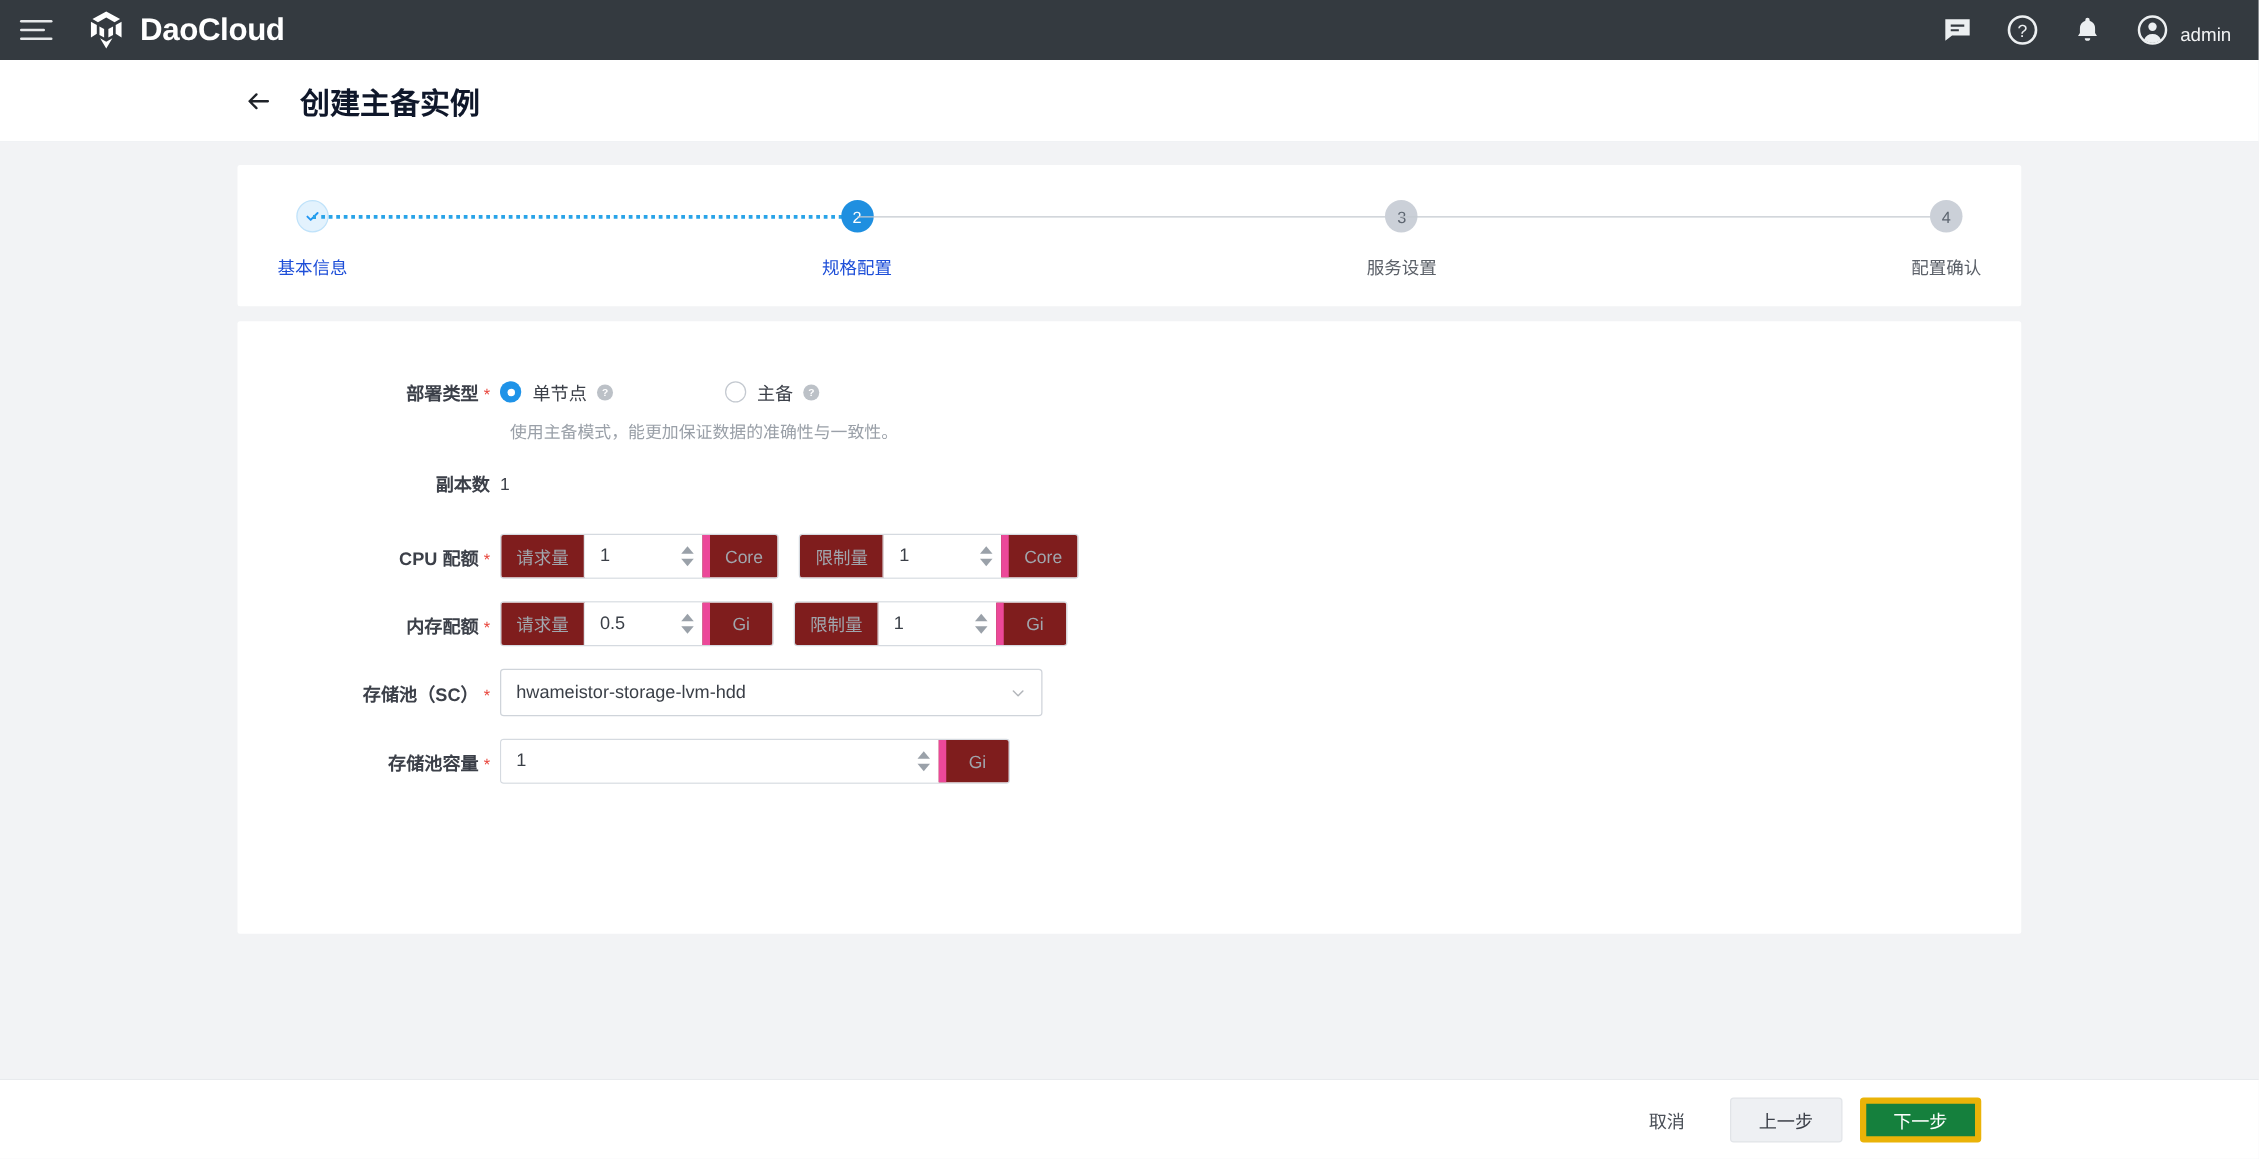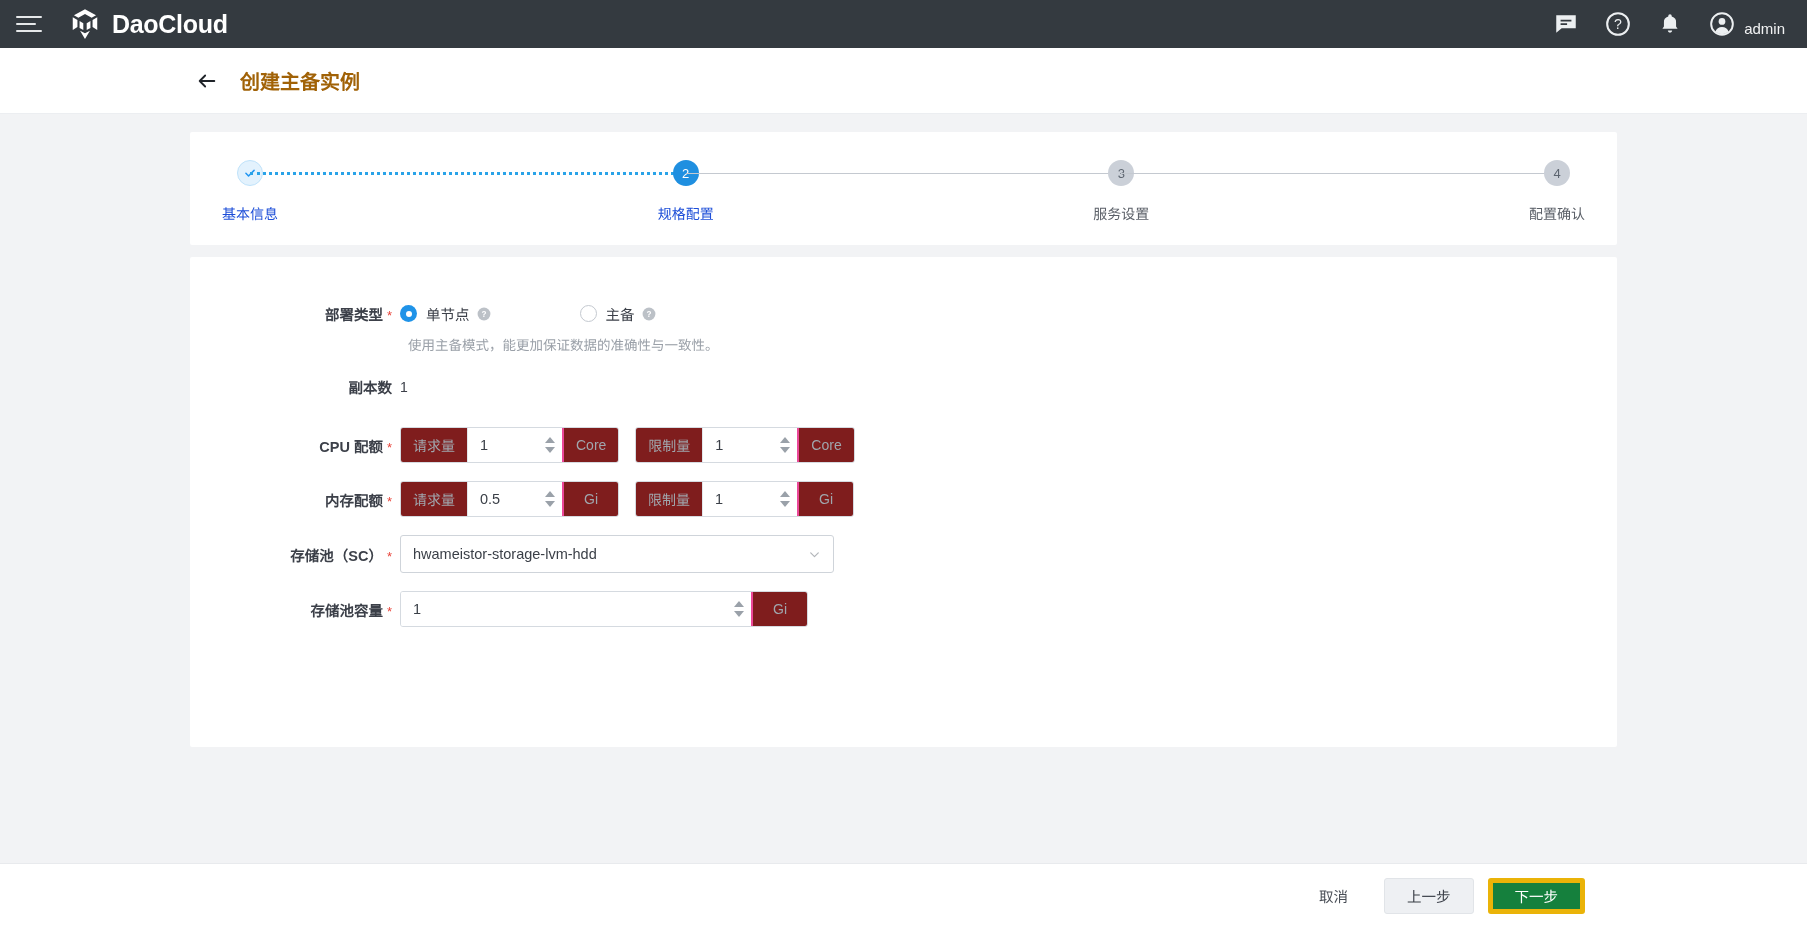--- a/index.html
+++ b/index.html
@@ -51,21 +51,21 @@
 
   
   .pagebar {
     height: 66px;
     background: #ffffff;
     display: flex; align-items: center;
     padding-left: 196px;
     border-bottom: 1px solid #eceef1;
   }
   .back-arrow { width: 22px; height: 22px; cursor: pointer; margin-right: 22px; }
-  .page-title { font-size: 20px; font-weight: bold; color: #a16207; }
+  .page-title { font-size: 24px; font-weight: bold; color: #0f172a; }
 
   
   .content { padding: 18px 190px 0 190px; }
 
   .card {
     background: #ffffff;
     border-radius: 2px;
   }
   .stepper-card { padding: 28px 0 22px 0; margin-bottom: 12px; }
 
@@ -171,21 +171,21 @@
   }
   .ngroup .addon {
     background: #7f1d1d;
     color: #a0a6ad;
     font-size: 14px;
     display: flex; align-items: center; justify-content: center;
     padding: 0 12px;
     border-right: 1px solid #e3e7eb;
     white-space: nowrap;
   }
-  .ngroup .addon.right { border-right: none; border-left: 2px solid #ec4899; min-width: 56px;}
+  .ngroup .addon.right { border-right: none; border-left: 6px solid #ec4899; min-width: 56px;}
   .ngroup .nval {
     width: 74px;
     display: flex; align-items: center;
     padding-left: 12px;
     font-size: 14.5px; color: #3a3f47;
     background: #fff;
   }
   .spin {
     width: 20px;
     display: flex; flex-direction: column; justify-content: center; align-items: center;

